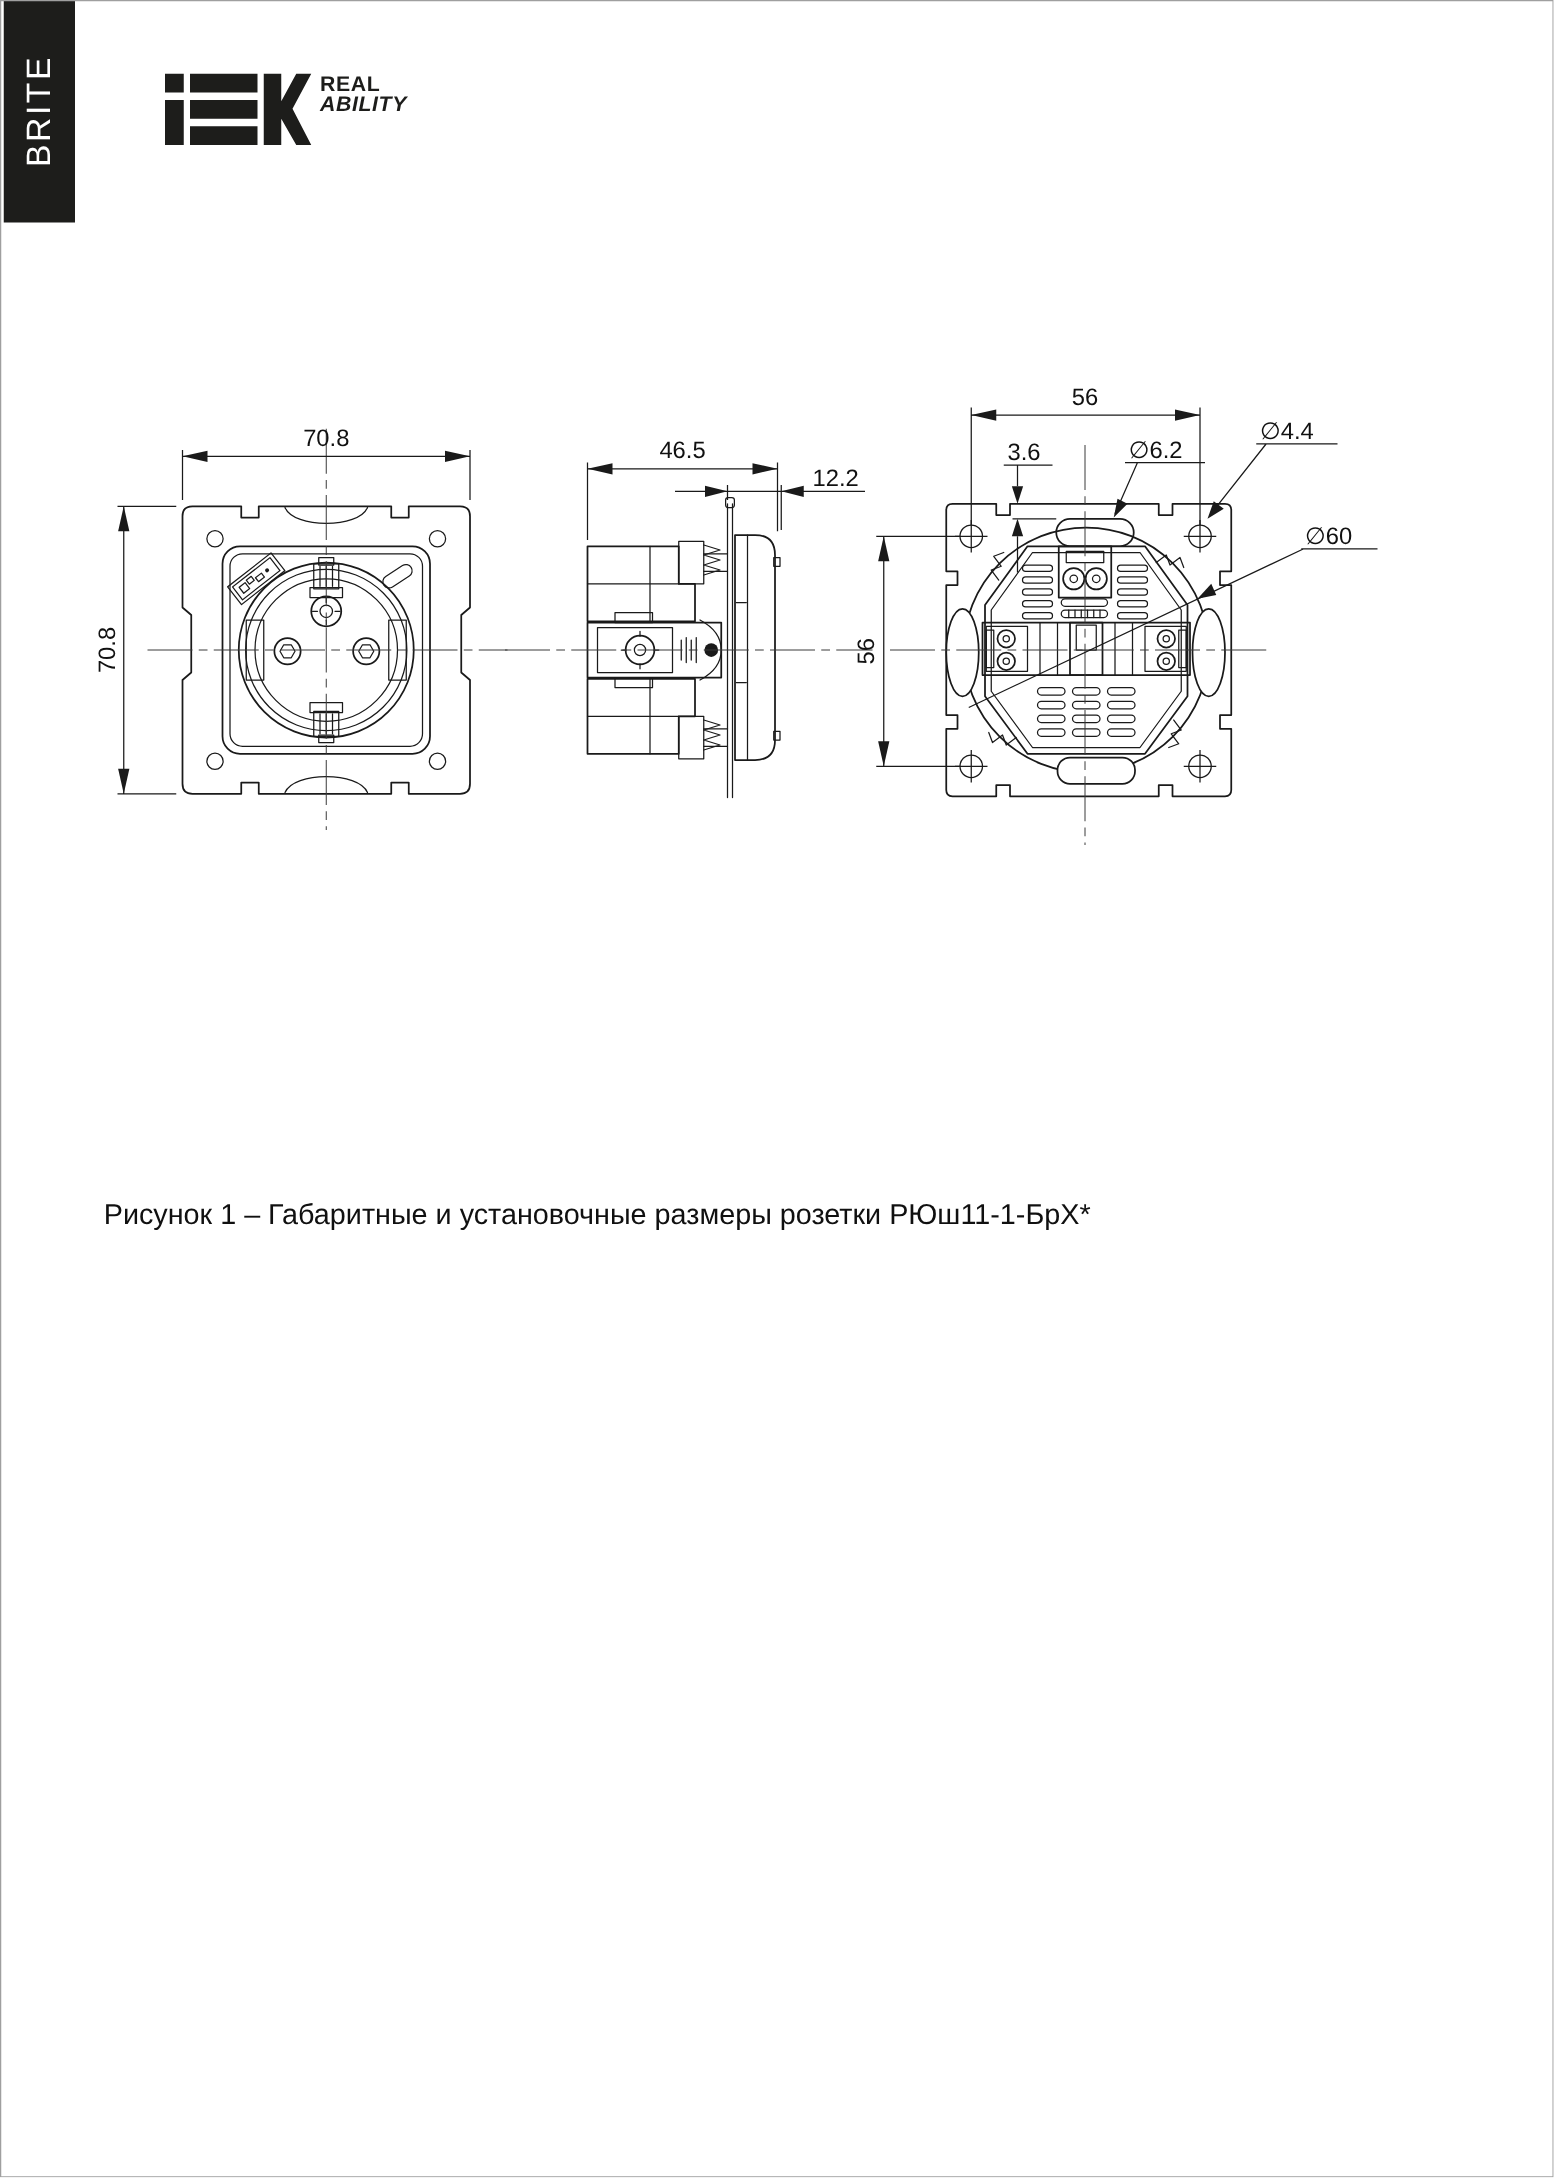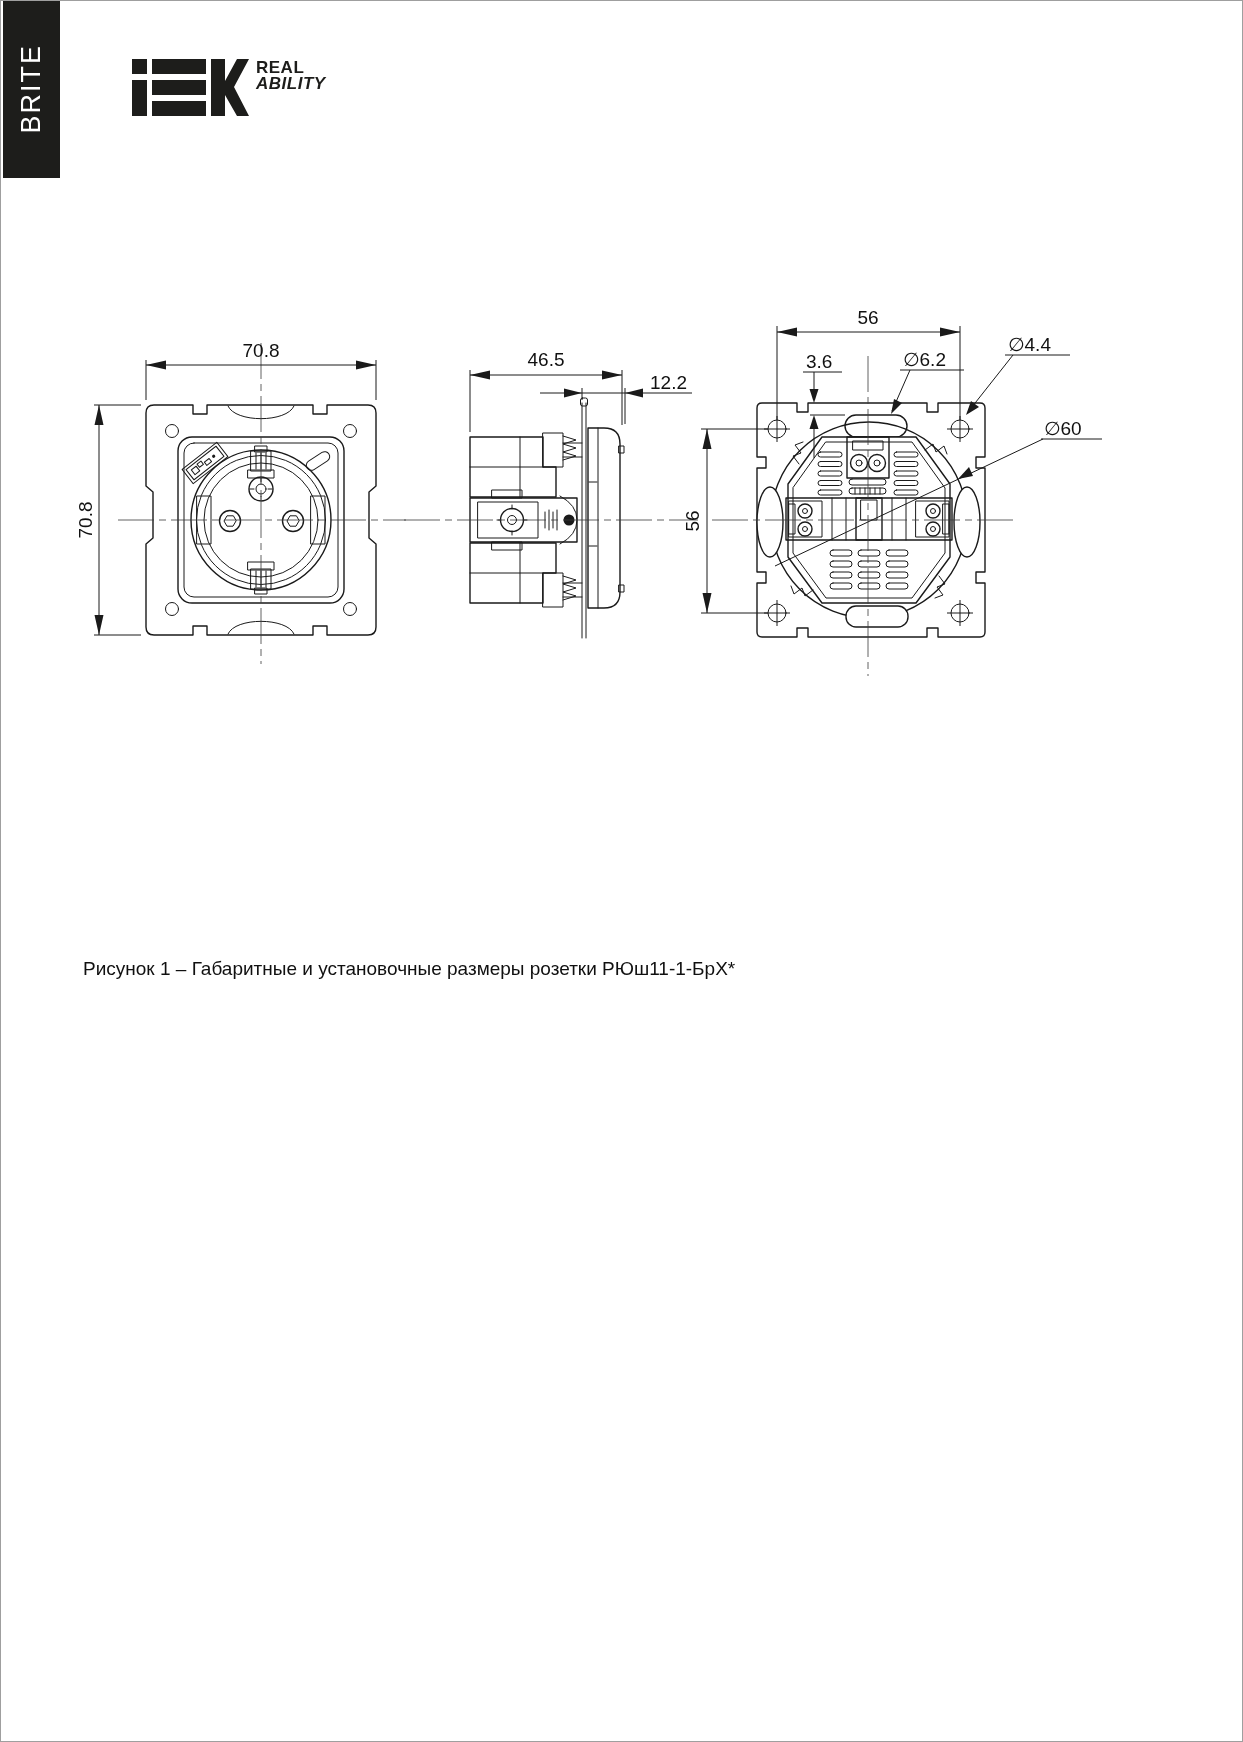--- a/index.html
+++ b/index.html
@@ -20,21 +20,21 @@
   .ln{fill:none;stroke:#1a1a1a;stroke-width:1.4;stroke-linejoin:round;stroke-linecap:round;}
   .ln2{fill:none;stroke:#1a1a1a;stroke-width:1;stroke-linejoin:round;stroke-linecap:round;}
   .lnw{fill:#ffffff;stroke:#1a1a1a;stroke-width:1.4;stroke-linejoin:round;}
   .cl{fill:none;stroke:#3a3a3a;stroke-width:.8;stroke-dasharray:36 5 7 5;}
   .dim{fill:none;stroke:#1a1a1a;stroke-width:1;}
   .arr{fill:#1a1a1a;stroke:none;}
   .blk{fill:#1d1d1b;stroke:none;}
   .solid{fill:#1a1a1a;stroke:none;}
   text.dimtxt{font-family:"Liberation Sans","DejaVu Sans",sans-serif;font-size:19px;fill:#111;}
   
-  .caption{position:absolute;left:83px;top:958px;font-size:19px;color:#101010;}
+  .caption{position:absolute;left:83px;top:958px;font-size:23px;color:#101010;}
 </style>
 </head>
 <body>
 
 <div id="page">
   <div class="page-border"></div>
 
   <div class="brite-bar">
     <span>BRITE</span>
   </div>

